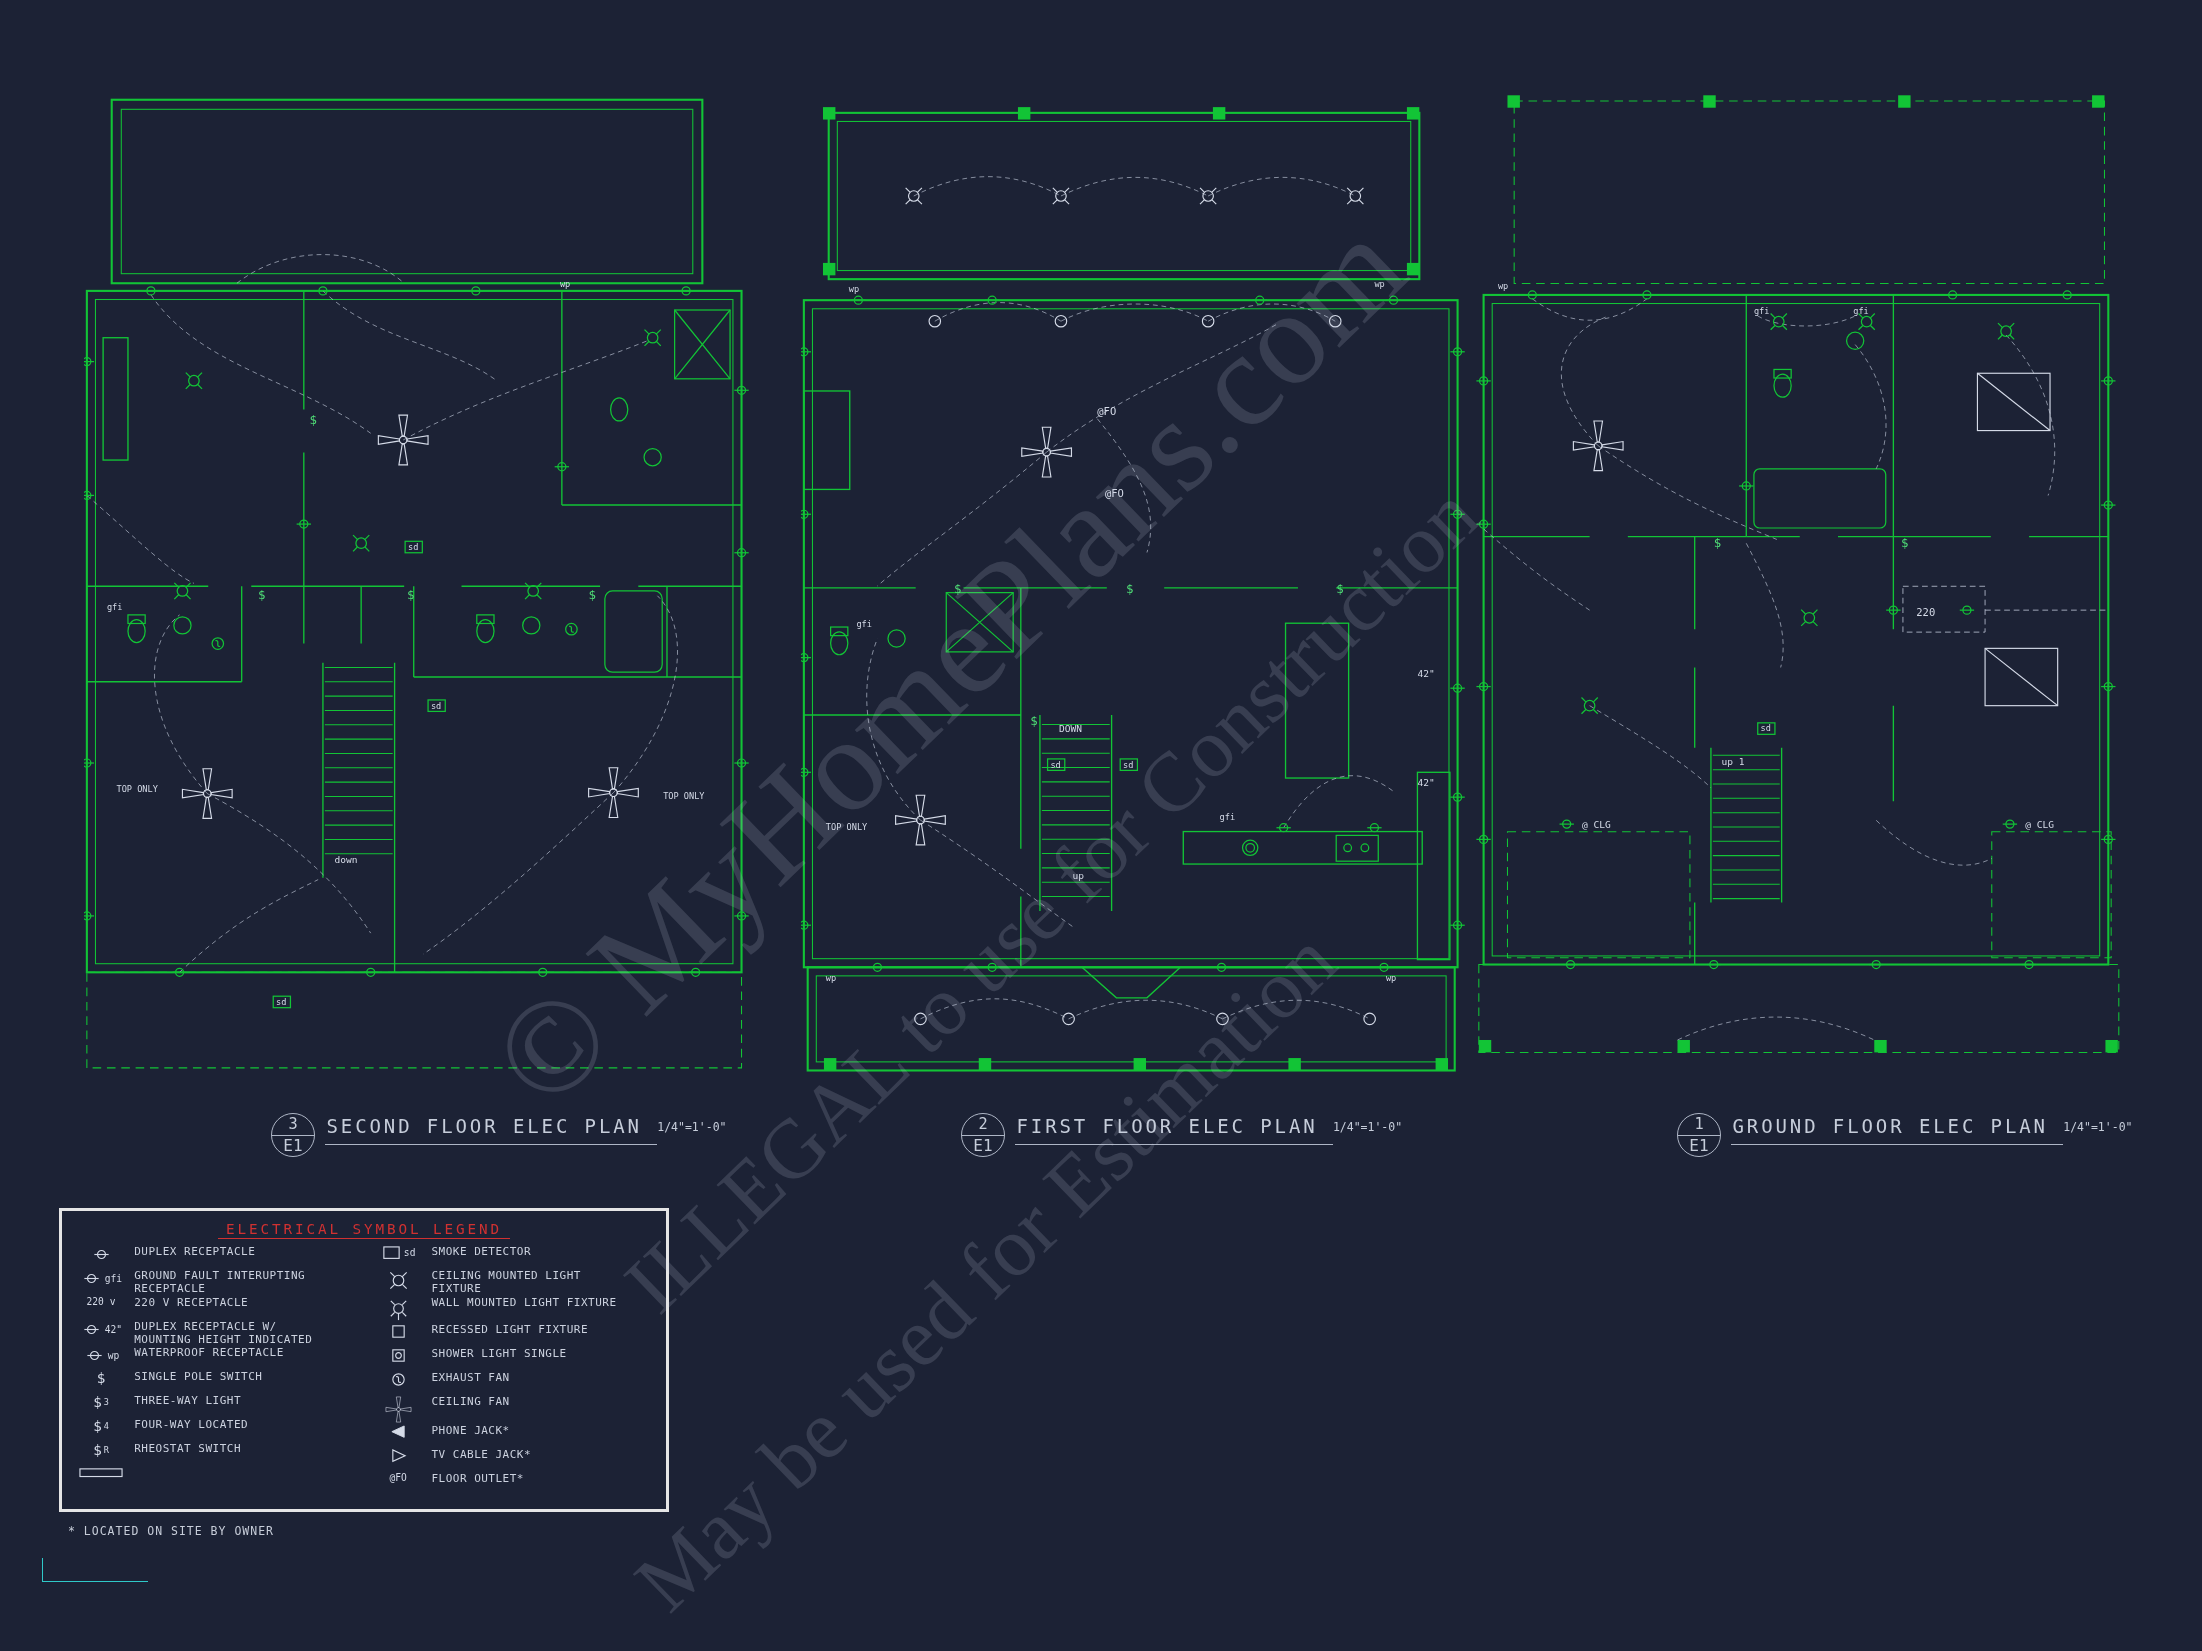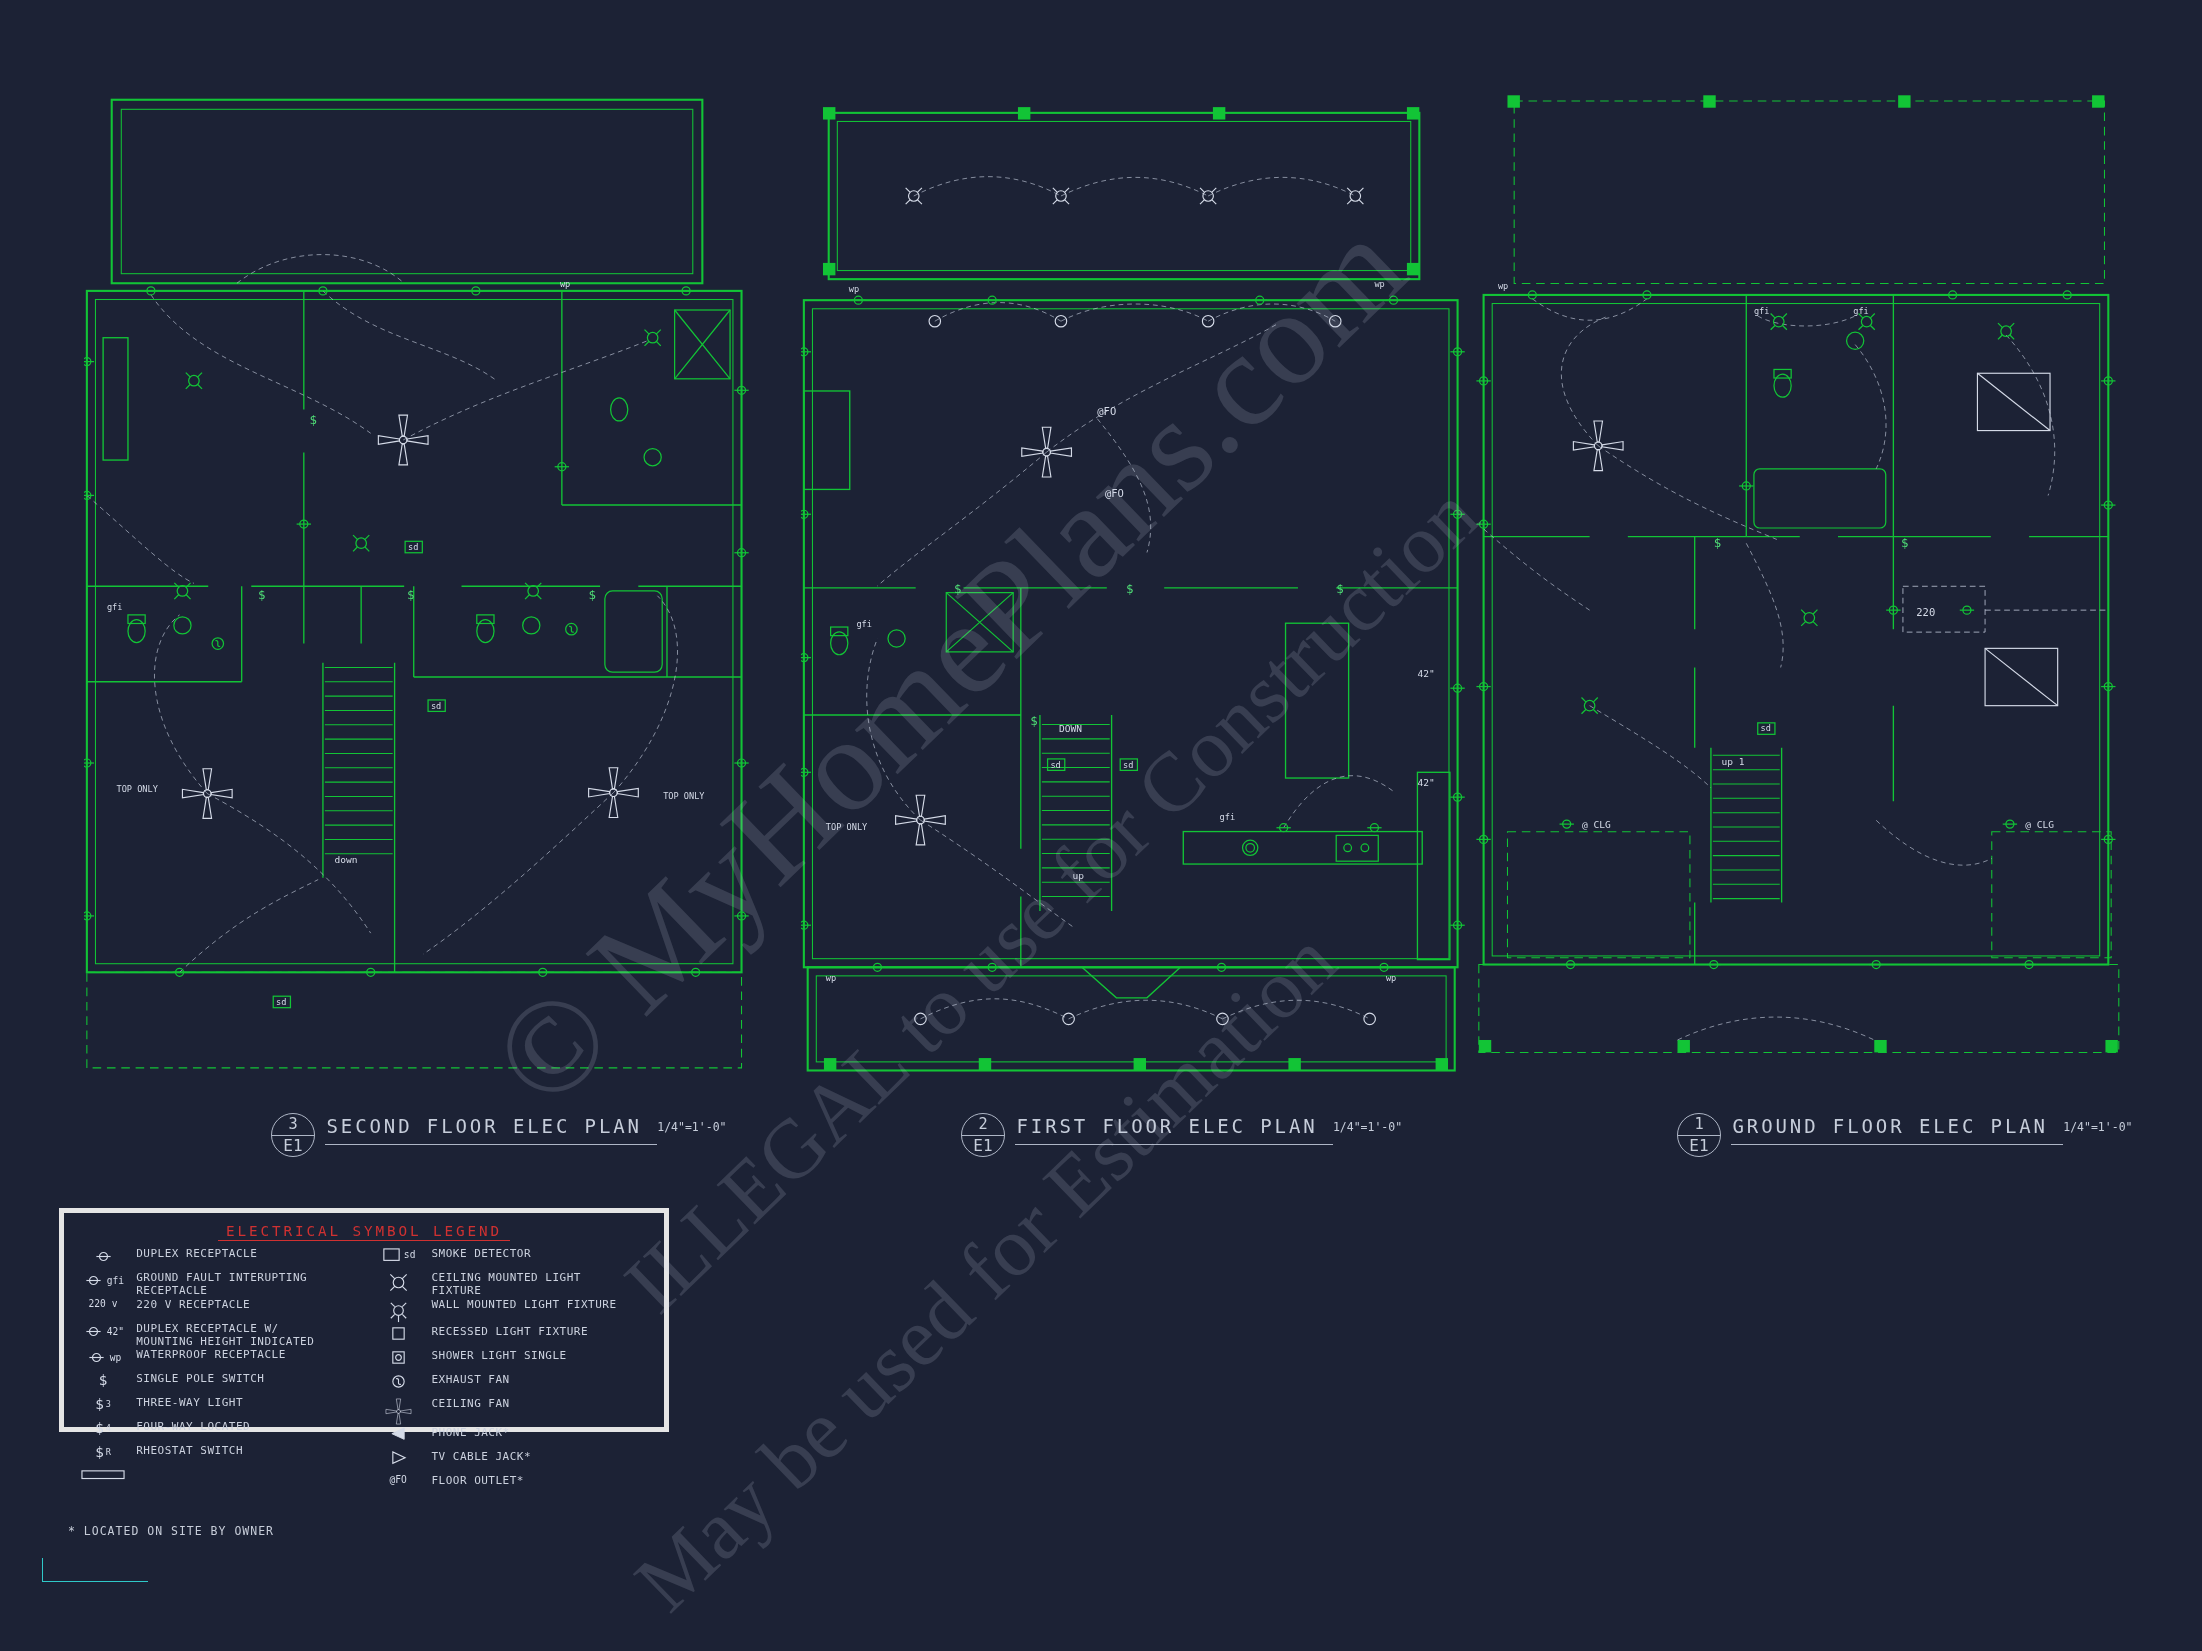--- a/index.html
+++ b/index.html
@@ -30,22 +30,22 @@
            display:flex;flex-direction:column;flex:none;box-sizing:border-box}
   .tnum{flex:1;display:flex;align-items:center;justify-content:center;font-size:15.3px;
         border-bottom:1.3px solid #aeb6c6}
   .tsheet{flex:1;display:flex;align-items:center;justify-content:center;font-size:16px}
   .tblock{display:flex;flex-direction:row;padding-top:1.9px}
   .ttext{font-size:19px;letter-spacing:2.9px;padding:0 15.3px 6.7px 1.9px;
          border-bottom:1.3px solid #aeb6c6;white-space:nowrap}
   .tscale{font-size:11.5px;margin-top:4.8px}
 
   
-  .legend{position:absolute;left:59px;top:1208px;width:610px;height:224px;
-          border:5px solid #e5e5e5;padding:7.6px 11.5px 9.6px;box-sizing:border-box;color:#ccd2df}
+  .legend{position:absolute;left:59px;top:1208px;width:610px;height:304px;
+          border:3px solid #e5e5e5;padding:7.6px 11.5px 9.6px;box-sizing:border-box;color:#ccd2df}
   .ltitle{text-align:center;margin-bottom:7.6px}
   .ltitle span{color:#d03131;font-size:14.3px;letter-spacing:2.9px;
                border-bottom:1px solid #d03131;padding:0 7.6px 1.9px}
   .lcols{display:flex;gap:13.4px}
   .lcol{flex:1;display:flex;flex-direction:column}
   .lrow{display:flex;align-items:flex-start;min-height:24px;gap:5.7px}
   .lsymc{width:55px;display:flex;justify-content:center;align-items:center;gap:1.9px;flex:none}
   .ltag{font-size:9.6px;color:#d5dbe8}
   .lsw{font-size:14.3px;color:#d5dbe8}
   .lsub{font-size:8.6px;color:#d5dbe8;align-self:flex-end;padding-bottom:2.9px}

